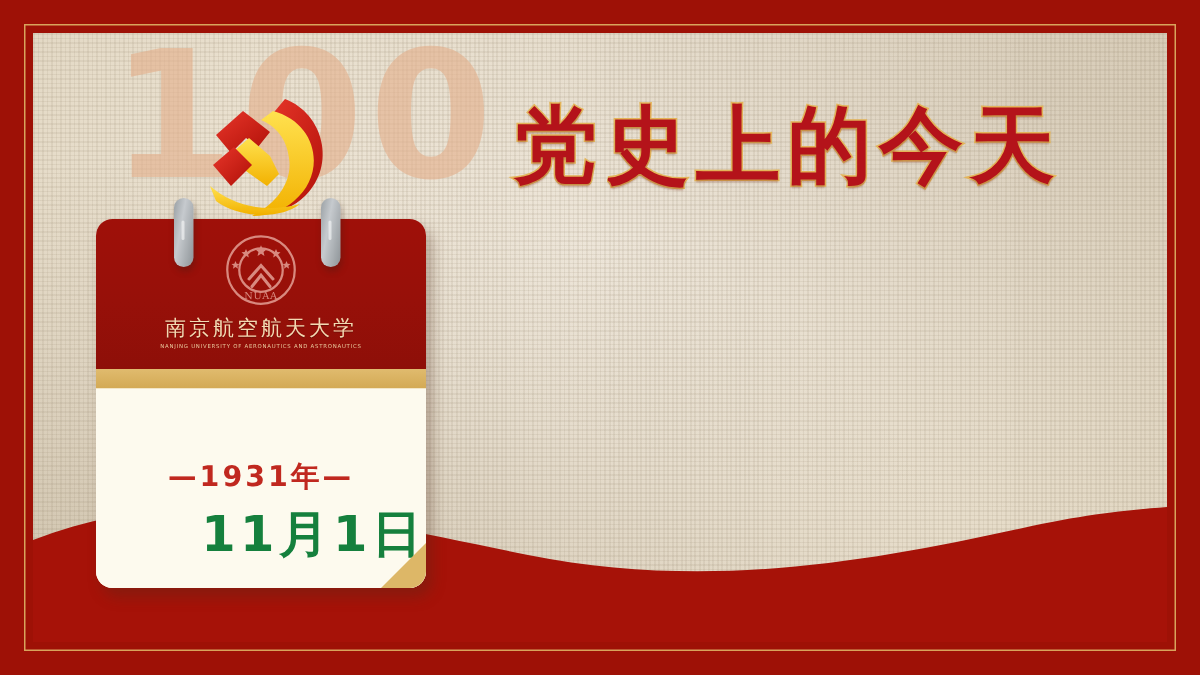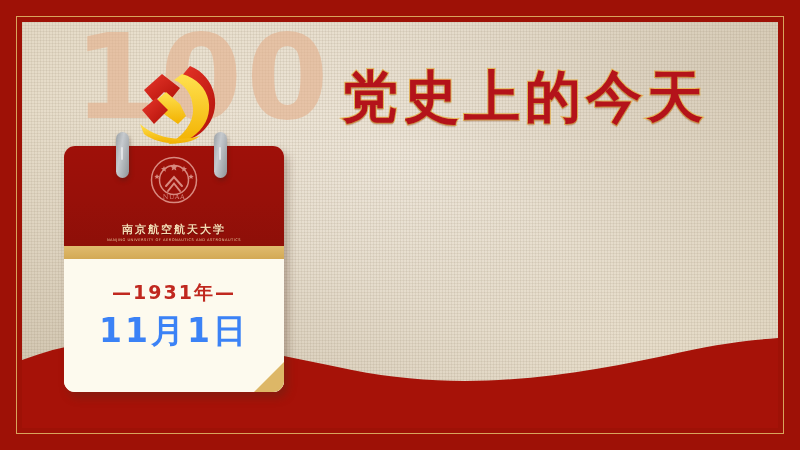--- a/index.html
+++ b/index.html
@@ -89,43 +89,43 @@
   }
   .cal-head{
     position:relative;height:100px;
     background:linear-gradient(180deg,#9f1009 0%,#971009 55%,#8e0f08 100%);
     text-align:center;
   }
   .seal{
     margin:9px auto 0;width:50px;height:50px;
   }
   .uni-cn{
-    margin-top:13px;
+    margin-top:1px;
     font-family:"DejaVu Serif","Liberation Serif",serif;
-    font-size:11px;font-weight:bold;letter-spacing:2px;
+    font-size:14px;font-weight:normal;letter-spacing:2px;
     color:#f3d9b2;
     text-shadow:0 1px 0 rgba(0,0,0,.25);
   }
   .uni-en{
     margin-top:1px;font-size:3.6px;letter-spacing:.5px;
     color:#e9c79b;white-space:nowrap;
   }
   .cal-gold{height:13px;background:linear-gradient(180deg,#e0bb6e,#d3a954);}
   .cal-body{
     position:relative;height:133px;background:#fdfaee;text-align:center;
   }
   .yr{
-    padding-top:21px;
+    padding-top:46px;
     font-family:"DejaVu Sans","Liberation Sans",sans-serif;
     font-size:19px;font-weight:bold;letter-spacing:2px;color:#c0281f;
   }
   .md{
     margin-top:3px;
     font-family:"DejaVu Sans","Liberation Sans",sans-serif;
-    font-size:33px;font-weight:bold;letter-spacing:3px;color:#3b82f6;
+    font-size:33px;font-weight:bold;letter-spacing:3px;color:#15803d;text-align:right;
   }
   .fold{
     position:absolute;right:0;bottom:0;width:0;height:0;
     border-left:30px solid transparent;border-bottom:30px solid #ddb767;
   }
   
   .bodytext{
     position:absolute;left:288px;top:160px;width:452px;z-index:10;
     font-family:"DejaVu Serif","Liberation Serif",serif;
     font-size:20.5px;line-height:34px;letter-spacing:1.2px;

